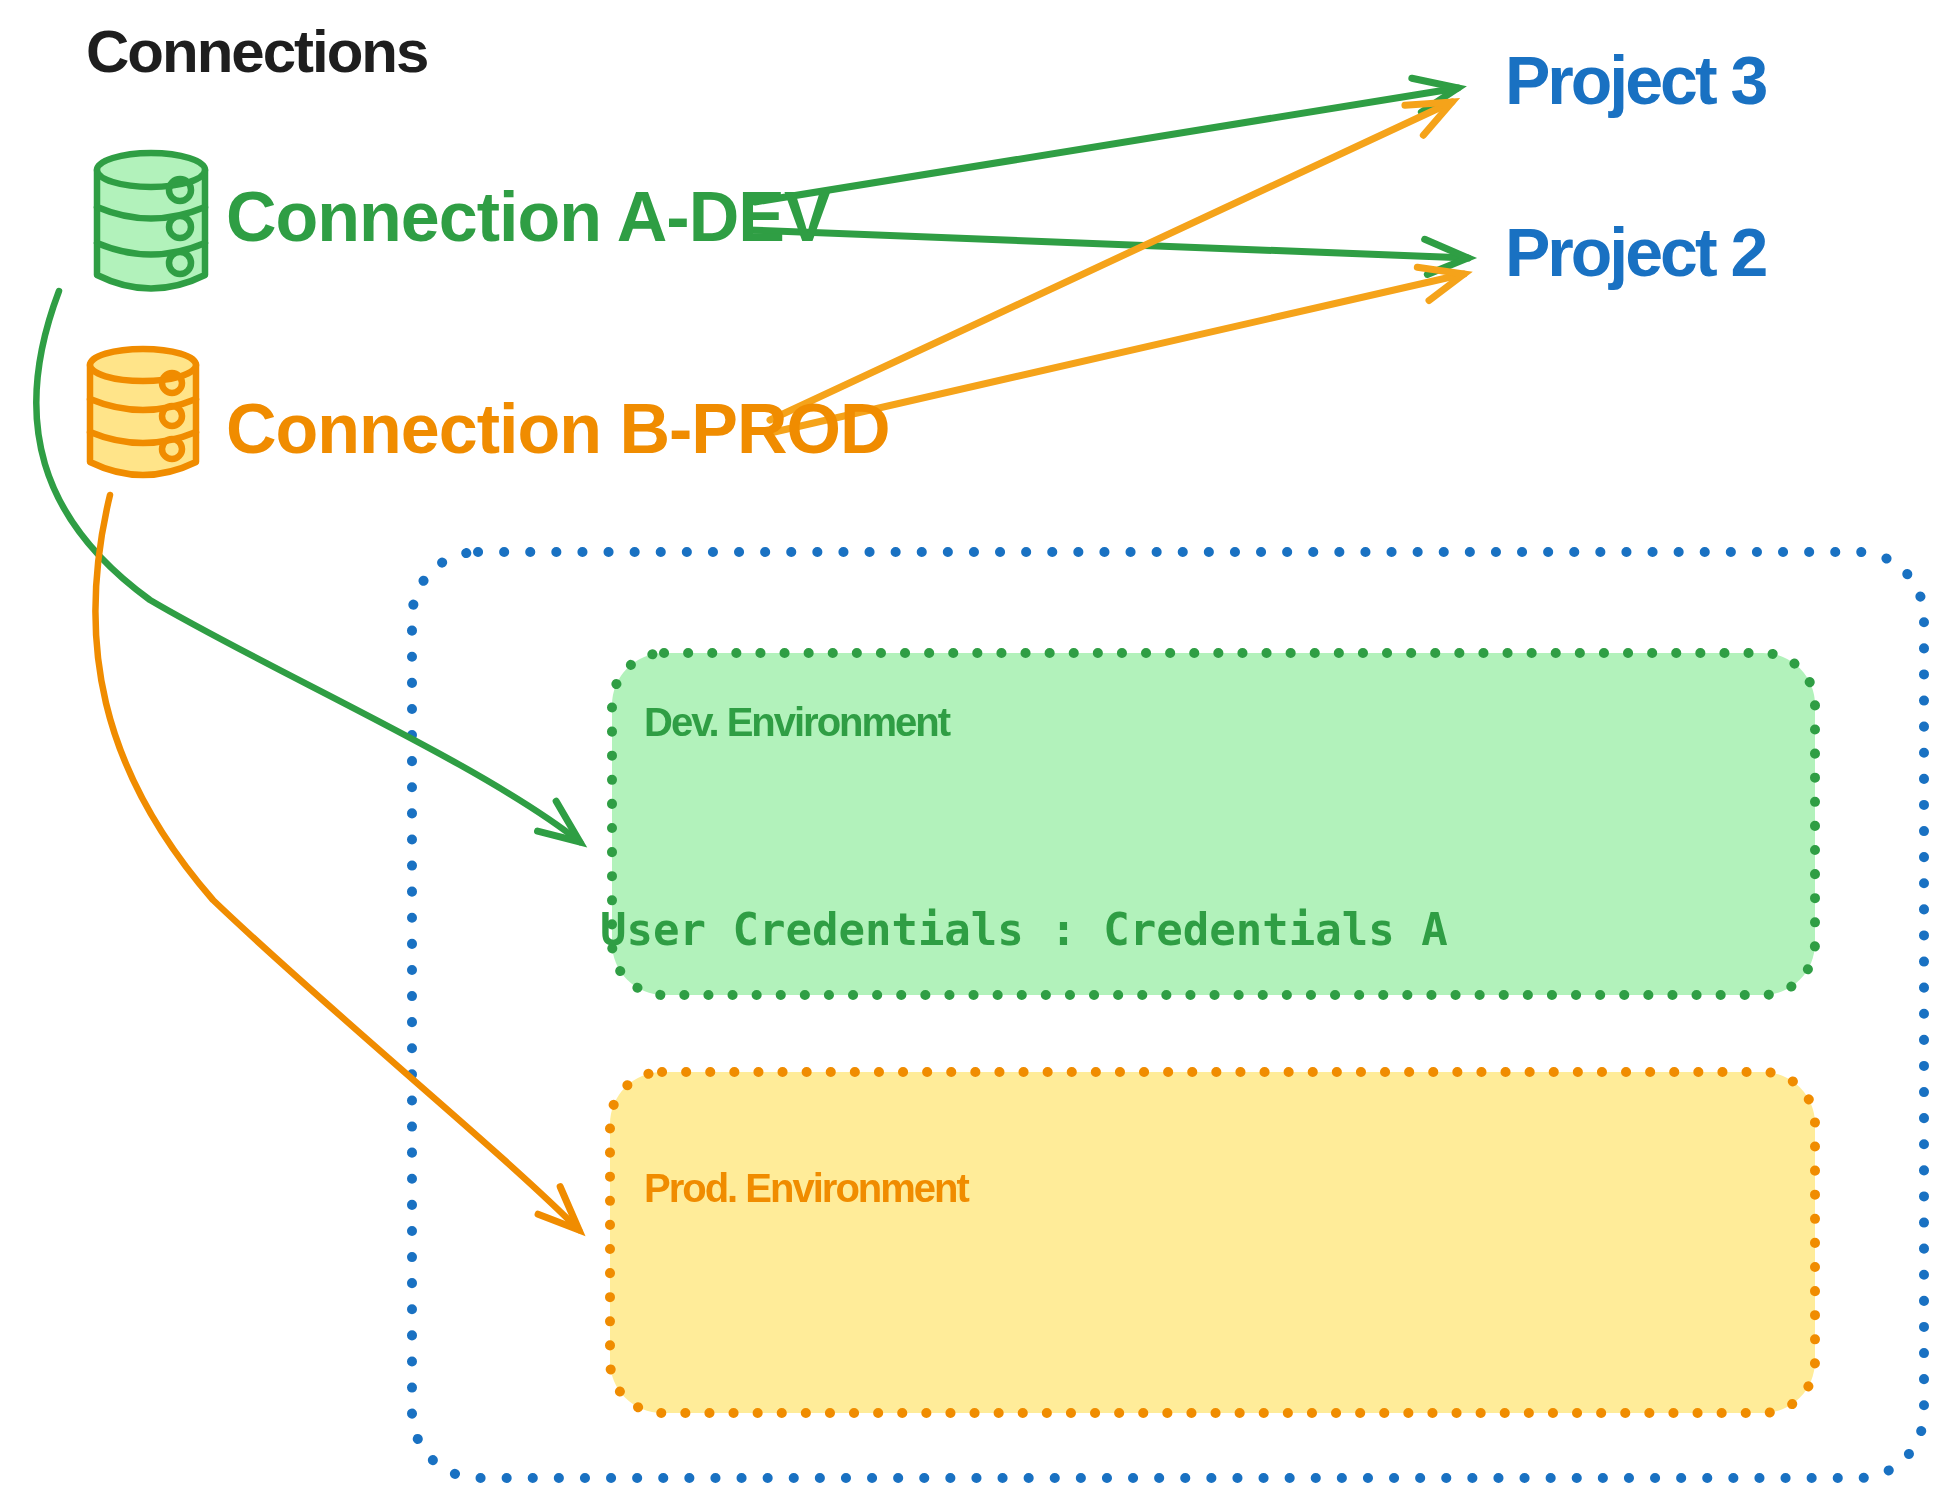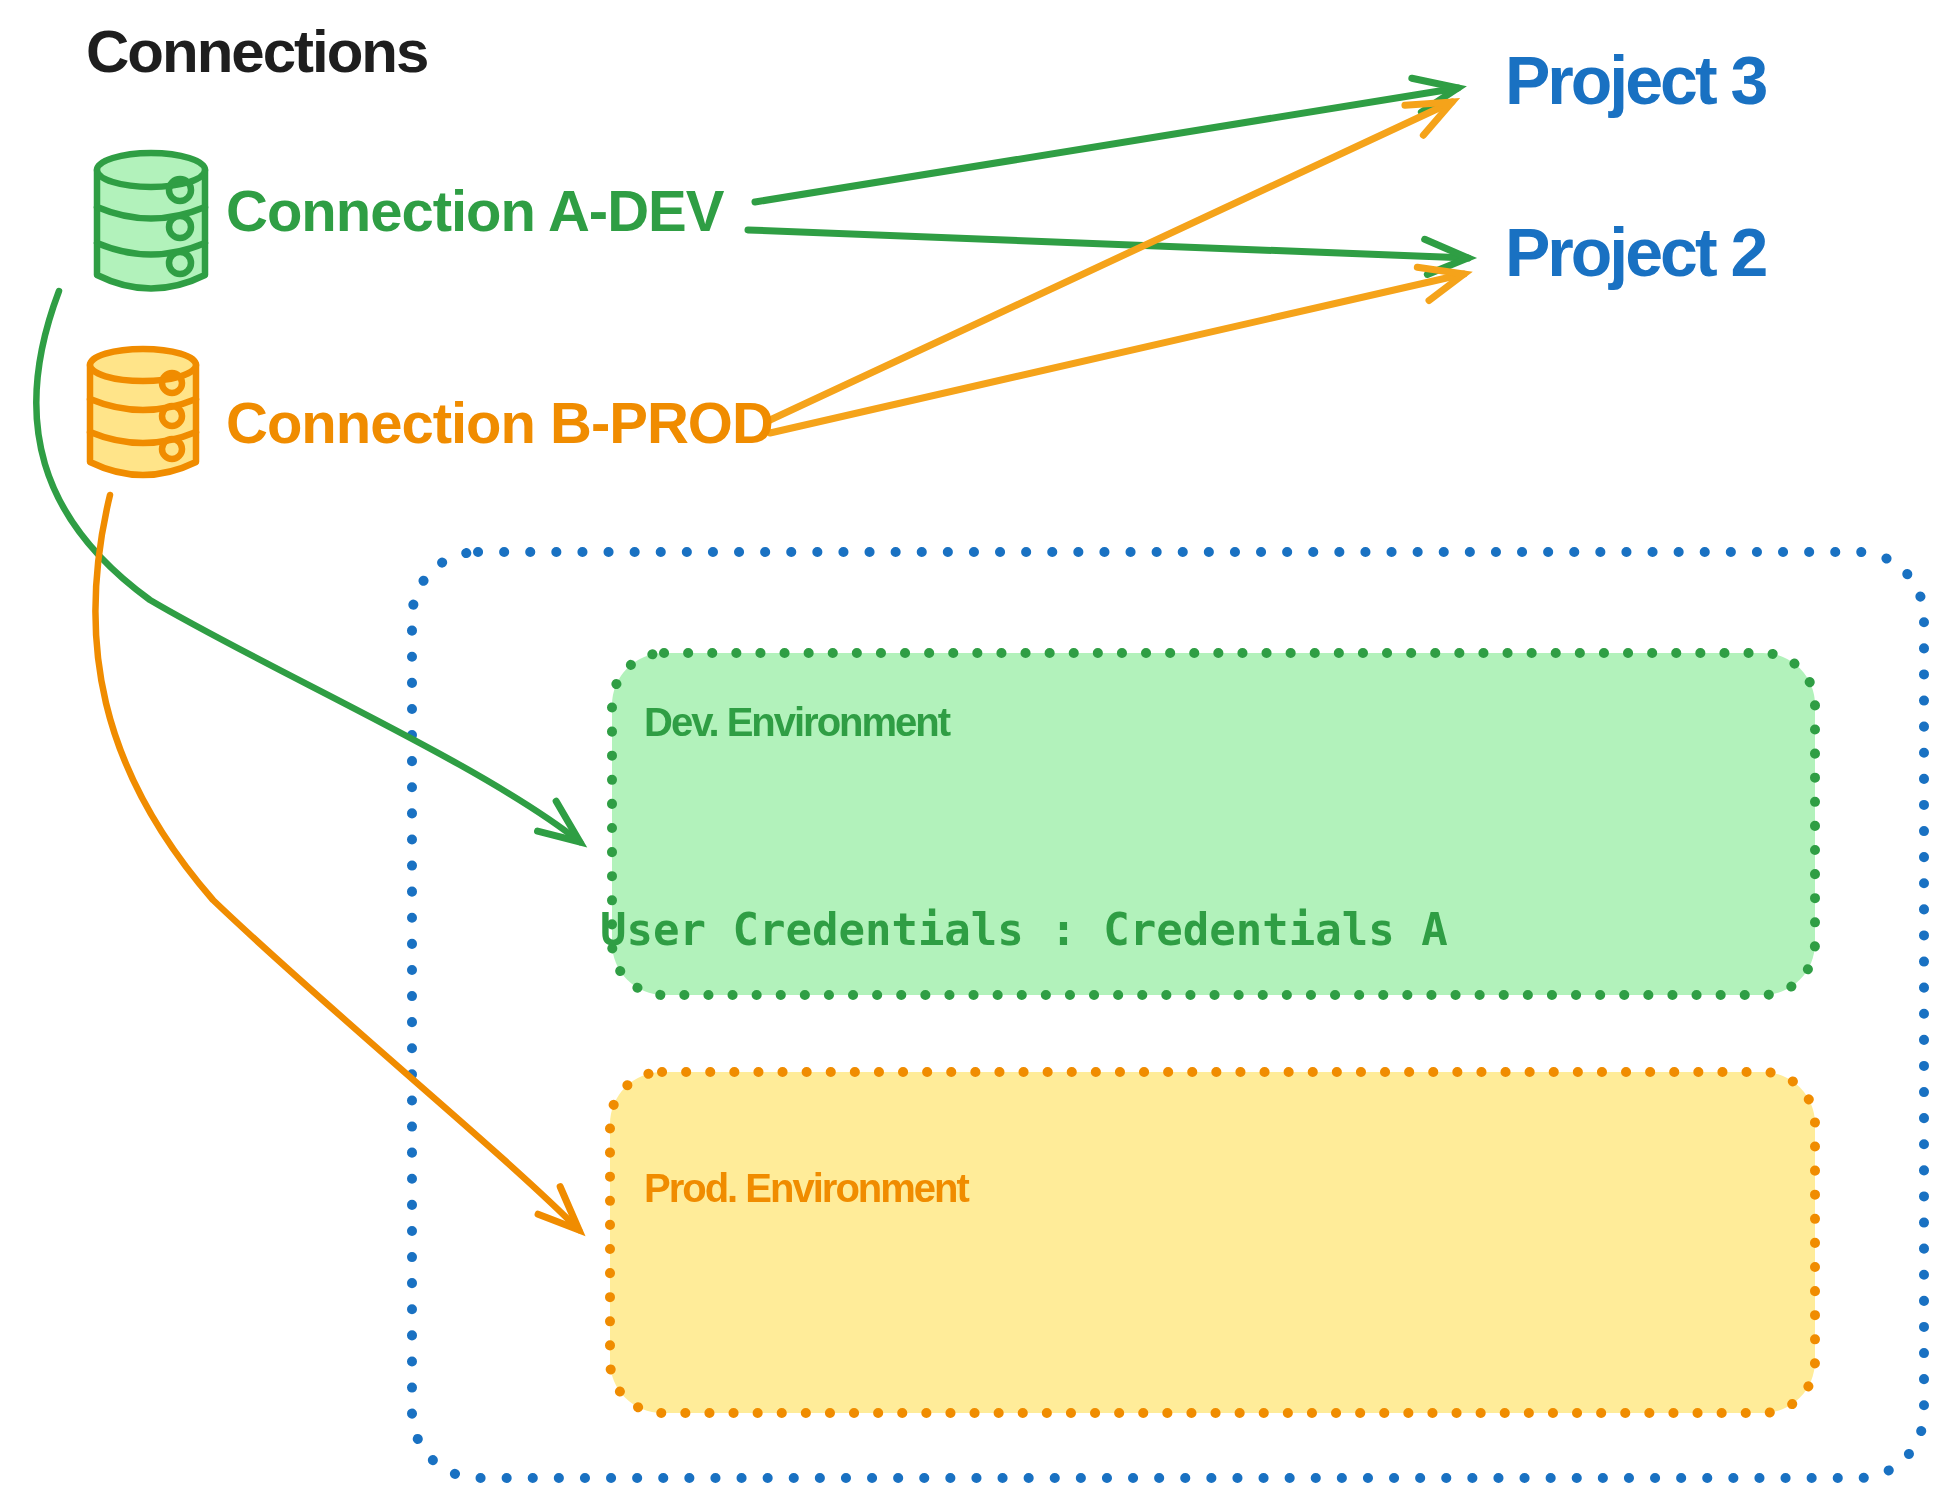--- a/index.html
+++ b/index.html
@@ -18,21 +18,21 @@
     white-space:nowrap;
     font-weight:700;
   }
   .hand{font-family:"Liberation Sans", sans-serif;}
   .mono{font-family:"DejaVu Sans Mono", monospace;}
   .c-black{color:#1e1e1e;}
   .c-blue{color:#1971c2;}
   .c-green{color:#2f9e44;}
   .c-orange{color:#f08c00;}
   .title{font-size:60px;letter-spacing:-2px;}
-  .conn-label{font-size:58px;letter-spacing:-1px;}
+  .conn-label{font-size:70px;letter-spacing:-1px;}
   .project-label{font-size:68px;letter-spacing:-3px;}
   .env-title{font-size:40px;letter-spacing:-2px;}
   .cred{font-size:44px;font-weight:700;text-align:left;width:1180px;}
 </style>
 </head>
 <body>
 
 <div class="canvas">
 
   <svg class="layer" width="1948" height="1506" viewBox="0 0 1948 1506">

